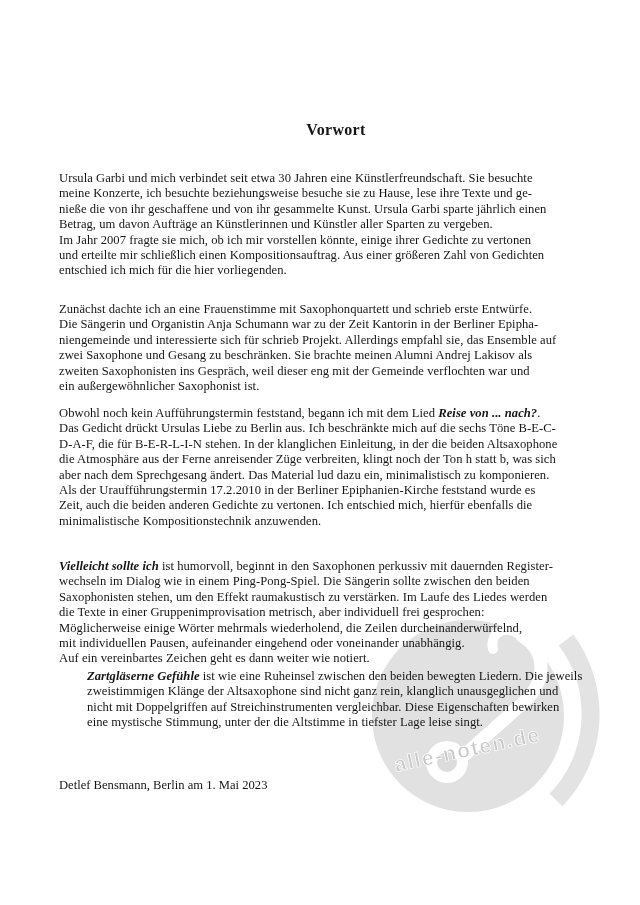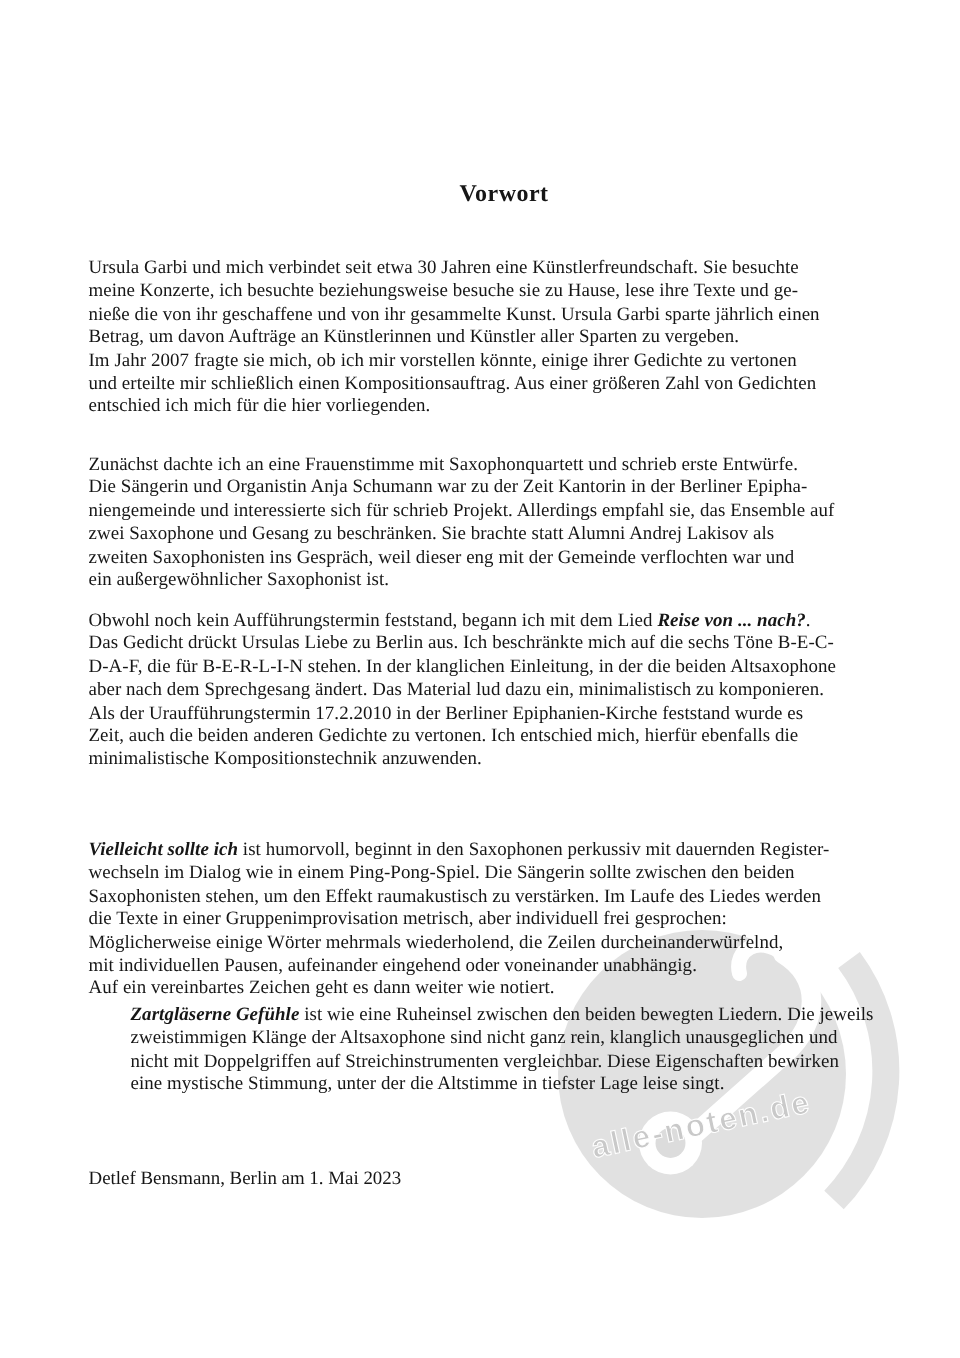--- a/index.html
+++ b/index.html
@@ -62,28 +62,29 @@
           <div class="line"><span>nieße die von ihr geschaffene und von ihr gesammelte Kunst. Ursula Garbi sparte jährlich einen</span></div>
           <div class="line"><span>Betrag, um davon Aufträge an Künstlerinnen und Künstler aller Sparten zu vergeben.</span></div>
           <div class="line"><span>Im Jahr 2007 fragte sie mich, ob ich mir vorstellen könnte, einige ihrer Gedichte zu vertonen</span></div>
           <div class="line"><span>und erteilte mir schließlich einen Kompositionsauftrag. Aus einer größeren Zahl von Gedichten</span></div>
           <div class="line"><span>entschied ich mich für die hier vorliegenden.</span></div>
         </div>
         <div class="para" style="top: 302px;">
           <div class="line"><span>Zunächst dachte ich an eine Frauenstimme mit Saxophonquartett und schrieb erste Entwürfe.</span></div>
           <div class="line"><span>Die Sängerin und Organistin Anja Schumann war zu der Zeit Kantorin in der Berliner Epipha-</span></div>
           <div class="line"><span>niengemeinde und interessierte sich für schrieb Projekt. Allerdings empfahl sie, das Ensemble auf</span></div>
-          <div class="line"><span>zwei Saxophone und Gesang zu beschränken. Sie brachte statt Alumni Andrej Lakisov als</span></div>
+          <div class="line"><span>zwei Saxophone und Gesang zu beschränken. Sie brachte meinen Alumni Andrej Lakisov als</span></div>
           <div class="line"><span>zweiten Saxophonisten ins Gespräch, weil dieser eng mit der Gemeinde verflochten war und</span></div>
           <div class="line"><span>ein außergewöhnlicher Saxophonist ist.</span></div>
         </div>
         <div class="para" style="top: 406px;">
           <div class="line"><span>Obwohl noch kein Aufführungstermin feststand, begann ich mit dem Lied </span><span class="bi">Reise von ... nach?</span><span>.</span></div>
           <div class="line"><span>Das Gedicht drückt Ursulas Liebe zu Berlin aus. Ich beschränkte mich auf die sechs Töne B-E-C-</span></div>
           <div class="line"><span>D-A-F, die für B-E-R-L-I-N stehen. In der klanglichen Einleitung, in der die beiden Altsaxophone</span></div>
+          <div class="line"><span>die Atmosphäre aus der Ferne anreisender Züge verbreiten, klingt noch der Ton h statt b, was sich</span></div>
           <div class="line"><span>aber nach dem Sprechgesang ändert. Das Material lud dazu ein, minimalistisch zu komponieren.</span></div>
           <div class="line"><span>Als der Uraufführungstermin 17.2.2010 in der Berliner Epiphanien-Kirche feststand wurde es</span></div>
           <div class="line"><span>Zeit, auch die beiden anderen Gedichte zu vertonen. Ich entschied mich, hierfür ebenfalls die</span></div>
           <div class="line"><span>minimalistische Kompositionstechnik anzuwenden.</span></div>
         </div>
         <div class="para" style="top: 547px; margin-top: 12px;">
           <div class="line"><span class="bi">Vielleicht sollte ich</span><span> ist humorvoll, beginnt in den Saxophonen perkussiv mit dauernden Register-</span></div>
           <div class="line"><span>wechseln im Dialog wie in einem Ping-Pong-Spiel. Die Sängerin sollte zwischen den beiden</span></div>
           <div class="line"><span>Saxophonisten stehen, um den Effekt raumakustisch zu verstärken. Im Laufe des Liedes werden</span></div>
           <div class="line"><span>die Texte in einer Gruppenimprovisation metrisch, aber individuell frei gesprochen:</span></div>

